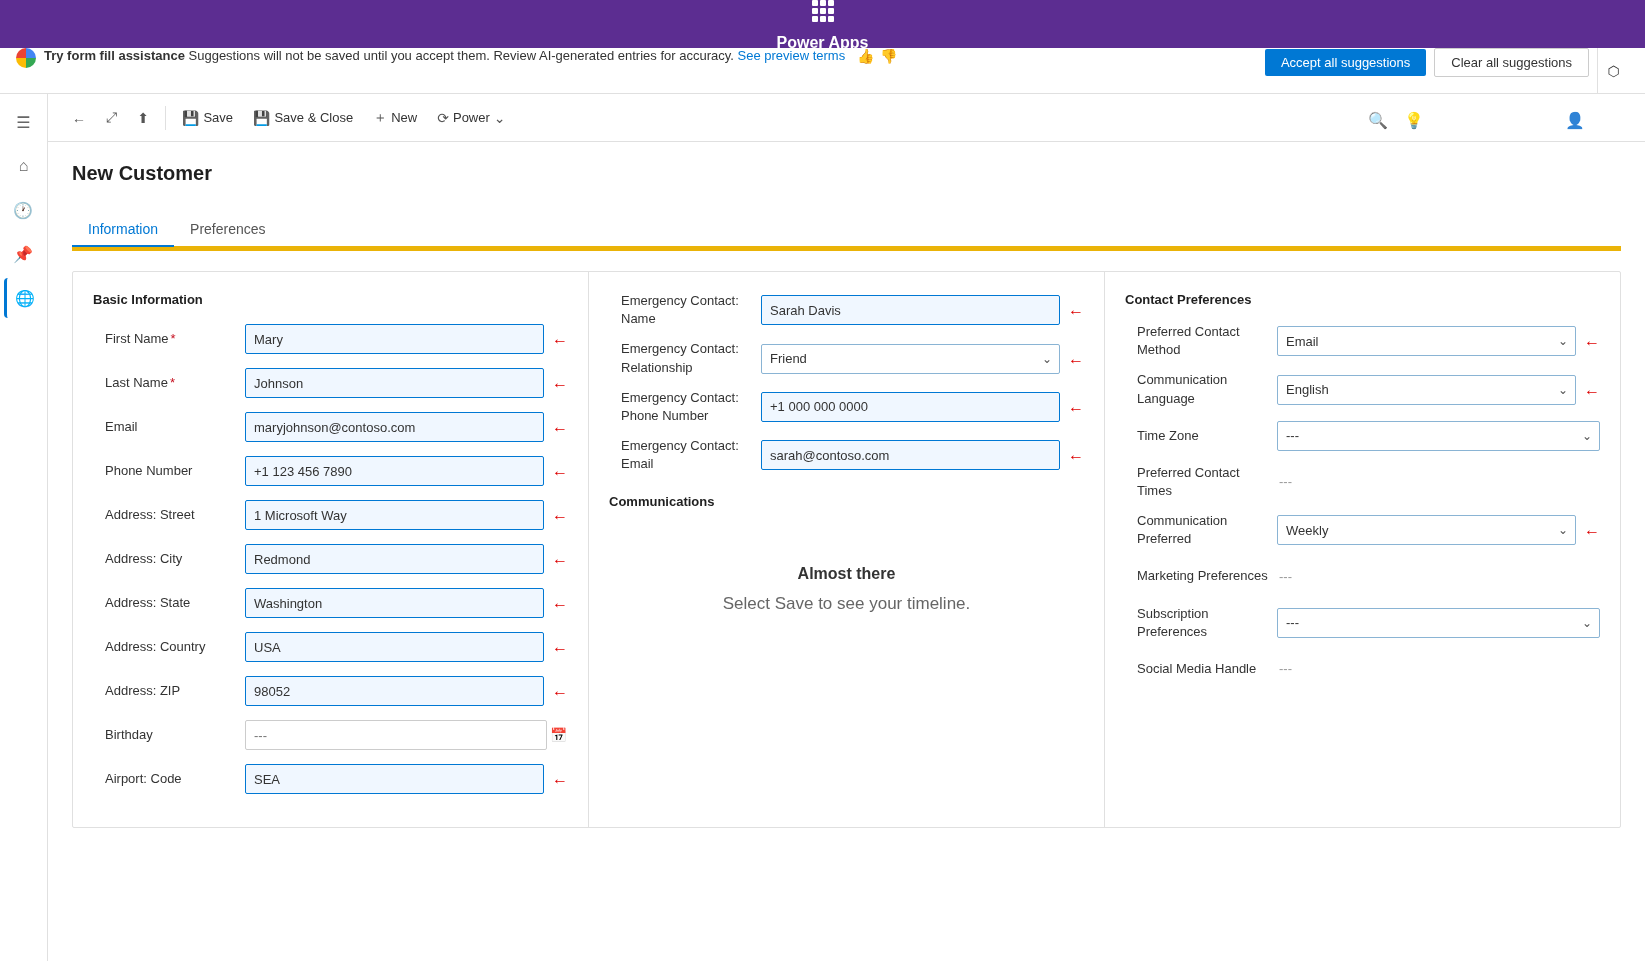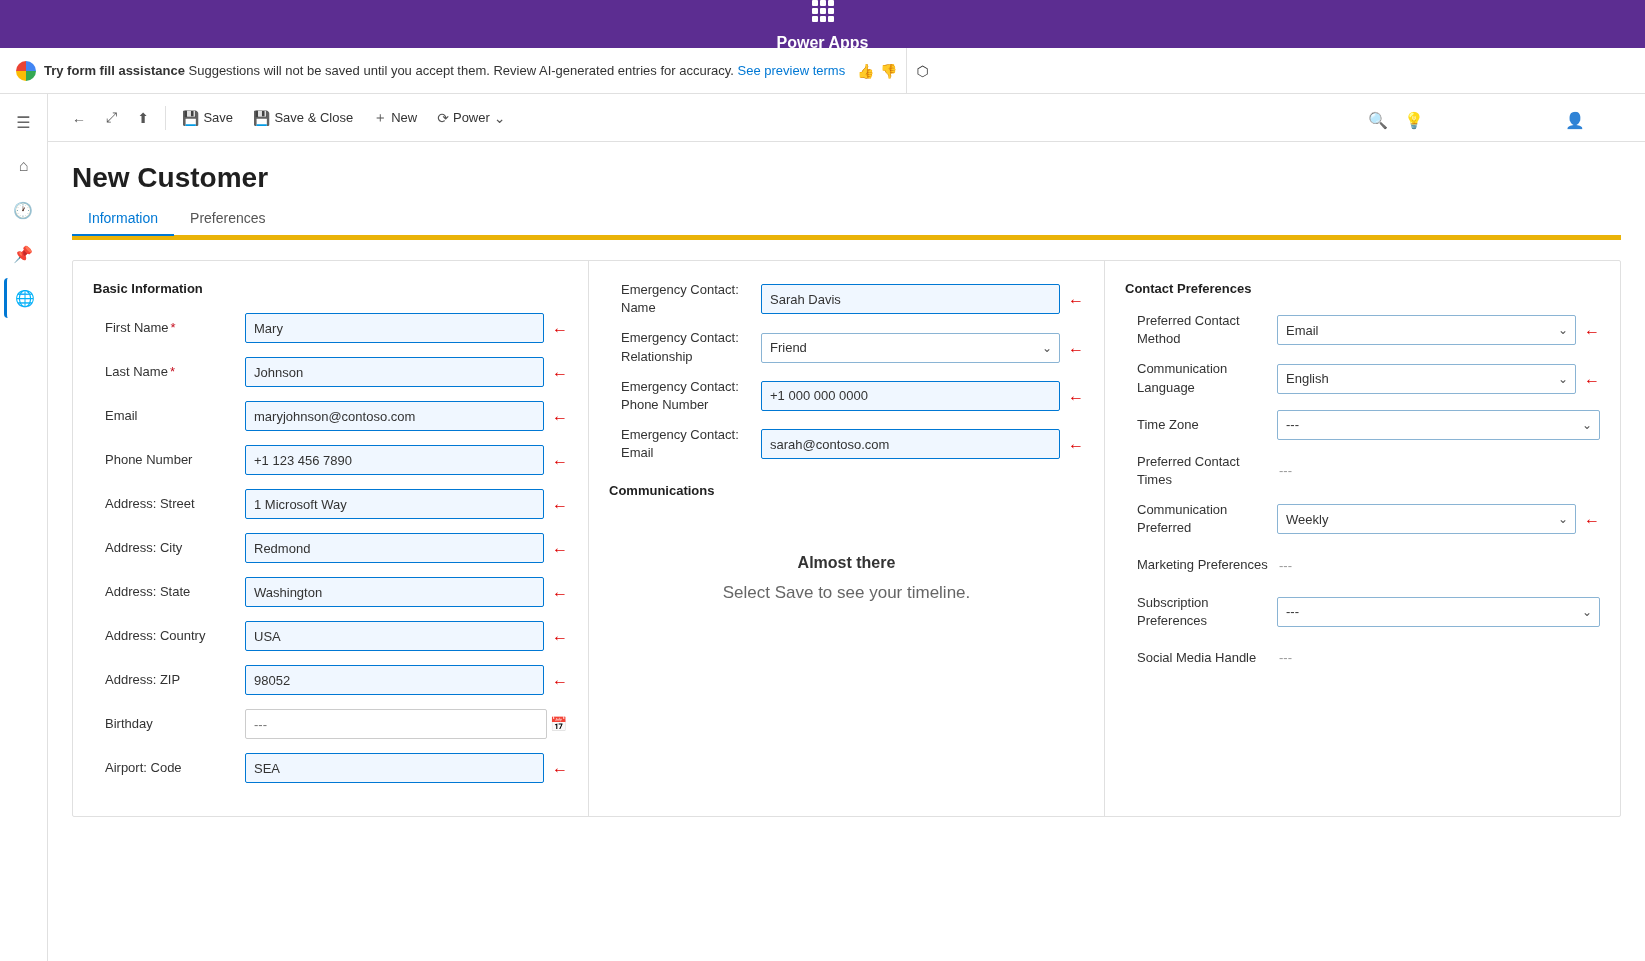--- a/index.html
+++ b/index.html
@@ -25,21 +25,21 @@
     .top-bar-right { margin-left: auto; display: flex; align-items: center; gap: 16px; }
     .top-bar-icon { color: white; font-size: 16px; cursor: pointer; opacity: 0.9; }
     .avatar { width: 32px; height: 32px; border-radius: 50%; background: #0f766e; color: white; display: flex; align-items: center; justify-content: center; font-size: 14px; font-weight: 600; }
 
     
     .suggestion-bar {
       background: white;
       border-bottom: 1px solid #e0e0e0;
       height: 46px;
       display: flex;
-      align-items: center;
+      align-items: flex-start;
       padding: 0 16px;
       gap: 8px;
     }
     .suggestion-bar-logo {
       width: 20px; height: 20px;
       background: conic-gradient(#4285f4 0deg 90deg, #34a853 90deg 180deg, #fbbc05 180deg 270deg, #ea4335 270deg 360deg);
       border-radius: 50%;
       flex-shrink: 0;
     }
     .suggestion-text { font-size: 13px; color: #333; }
@@ -91,21 +91,21 @@
       display: flex; align-items: center; gap: 4px;
       background: none; border: none; cursor: pointer;
       padding: 6px 8px; font-size: 13px; color: #333;
       border-radius: 2px;
     }
     .toolbar-icon { font-size: 14px; color: #555; }
     .toolbar-sep { width: 1px; height: 24px; background: #e0e0e0; margin: 0 4px; }
 
     
     .form-container { padding: 20px 24px; }
-    .form-title { font-size: 28px; font-weight: 600; color: #1f1f1f; margin-bottom: 8px; }
+    .form-title { font-size: 20px; font-weight: 600; color: #1f1f1f; margin-bottom: 28px; }
 
     
     .tabs { display: flex; border-bottom: 5px solid #eab308; margin-bottom: 20px; }
     .tab {
       padding: 8px 16px; font-size: 14px; cursor: pointer; color: #555;
       border-bottom: 2px solid transparent; margin-bottom: -1px;
     }
     .tab.active { color: #0078d4; border-bottom: 2px solid #0078d4; font-weight: 500; }
 
     
@@ -224,20 +224,24 @@
   <div class="suggestion-bar-logo"></div>
   <div class="suggestion-text">
     <strong>Try form fill assistance</strong>
     <span> Suggestions will not be saved until you accept them. Review AI-generated entries for accuracy. </span>
     <a href="#">See preview terms</a>
   </div>
   <div class="thumb-icons">
     <button class="thumb-btn">👍</button>
     <button class="thumb-btn">👎</button>
   </div>
+  <div class="sugg-bar-right">
+    <button class="btn-accept">Accept all suggestions</button>
+    <button class="btn-clear">Clear all suggestions</button>
+  </div>
   <div class="side-icon-right">⬡</div>
 </div>
 
 <div class="main-layout">
 
   <div class="left-sidebar">
     <div class="sidebar-icon">☰</div>
     <div class="sidebar-icon">⌂</div>
     <div class="sidebar-icon">🕐</div>
     <div class="sidebar-icon">📌</div>

